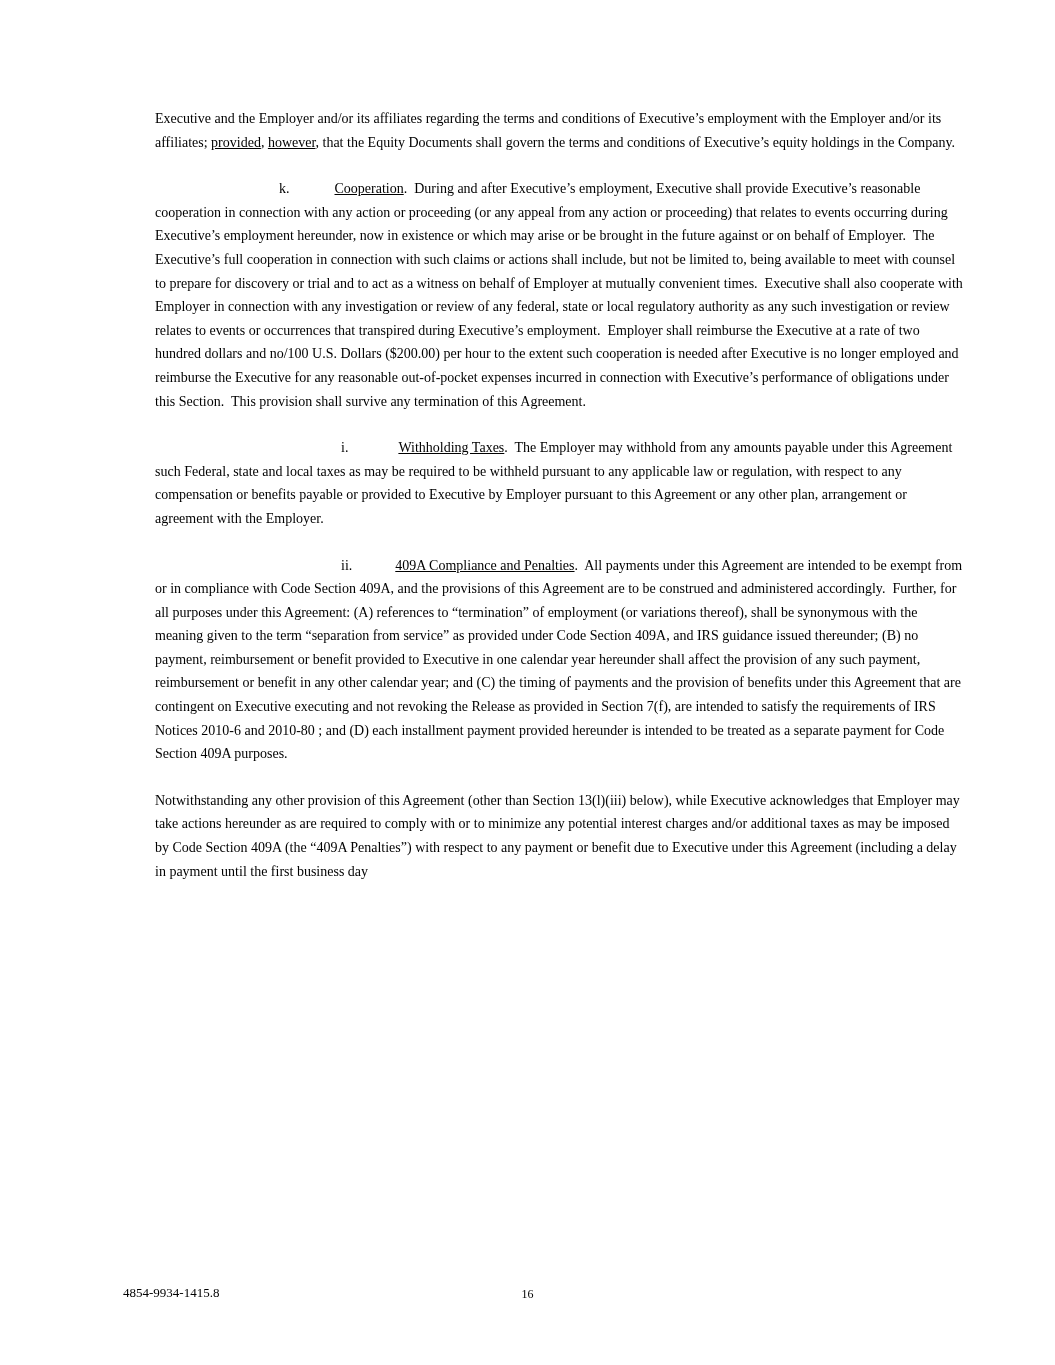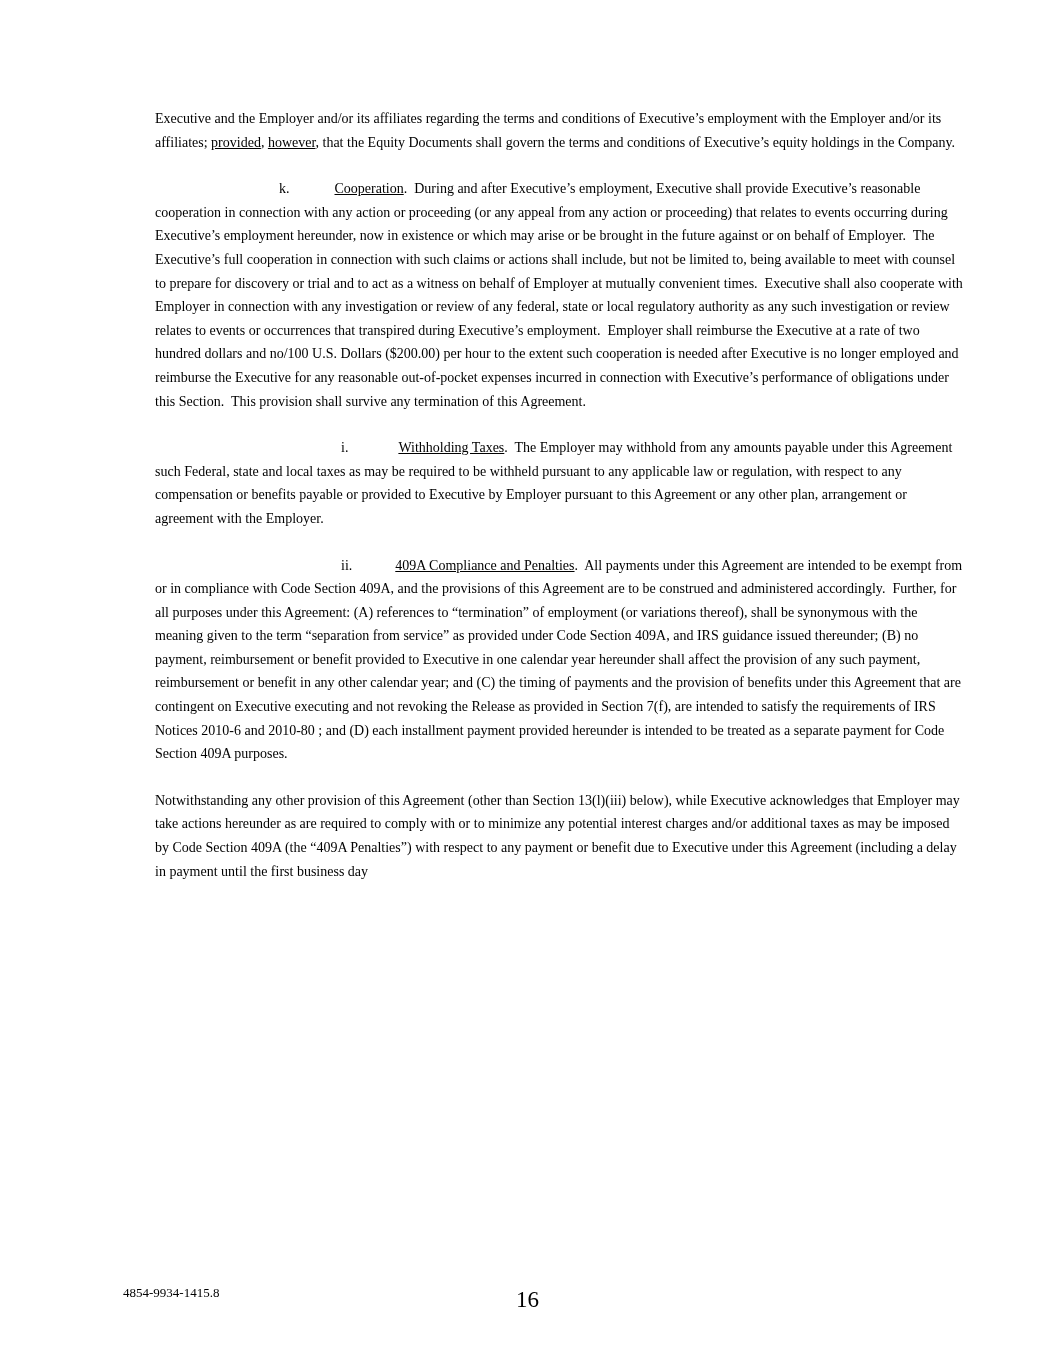--- a/index.html
+++ b/index.html
@@ -42,21 +42,21 @@
     top: 1285px;
     font-size: 13px;
     font-family: "Liberation Serif", "DejaVu Serif", serif;
   }
   .page-number {
     position: absolute;
     left: 0;
     top: 1287px;
     width: 100%;
     text-align: center;
-    font-size: 23px;
+    font-size: 12px;
     font-family: "Liberation Serif", "DejaVu Serif", serif;
   }
 </style>
 </head>
 <body>
 
 <div class="page">
   <div class="content">
       <div class="para"><span>Executive and the Employer and/or its affiliates regarding the terms and conditions of Executive’s employment with the Employer and/or its affiliates; </span><span class="u">provided</span><span>, </span><span class="u">however</span><span>, that the Equity Documents shall govern the terms and conditions of Executive’s equity holdings in the Company.</span></div>
       <div class="para"><span class="tab" style="width: 124px;"></span><span>k.</span><span class="tab" style="width: 45px;"></span><span class="u">Cooperation</span><span>.  During and after Executive’s employment, Executive shall provide Executive’s reasonable cooperation in connection with any action or proceeding (or any appeal from any action or proceeding) that relates to events occurring during Executive’s employment hereunder, now in existence or which may arise or be brought in the future against or on behalf of Employer.  The Executive’s full cooperation in connection with such claims or actions shall include, but not be limited to, being available to meet with counsel to prepare for discovery or trial and to act as a witness on behalf of Employer at mutually convenient times.  Executive shall also cooperate with Employer in connection with any investigation or review of any federal, state or local regulatory authority as any such investigation or review relates to events or occurrences that transpired during Executive’s employment.  Employer shall reimburse the Executive at a rate of two hundred dollars and no/100 U.S. Dollars ($200.00) per hour to the extent such cooperation is needed after Executive is no longer employed and reimburse the Executive for any reasonable out-of-pocket expenses incurred in connection with Executive’s performance of obligations under this Section.  This provision shall survive any termination of this Agreement.</span></div>

